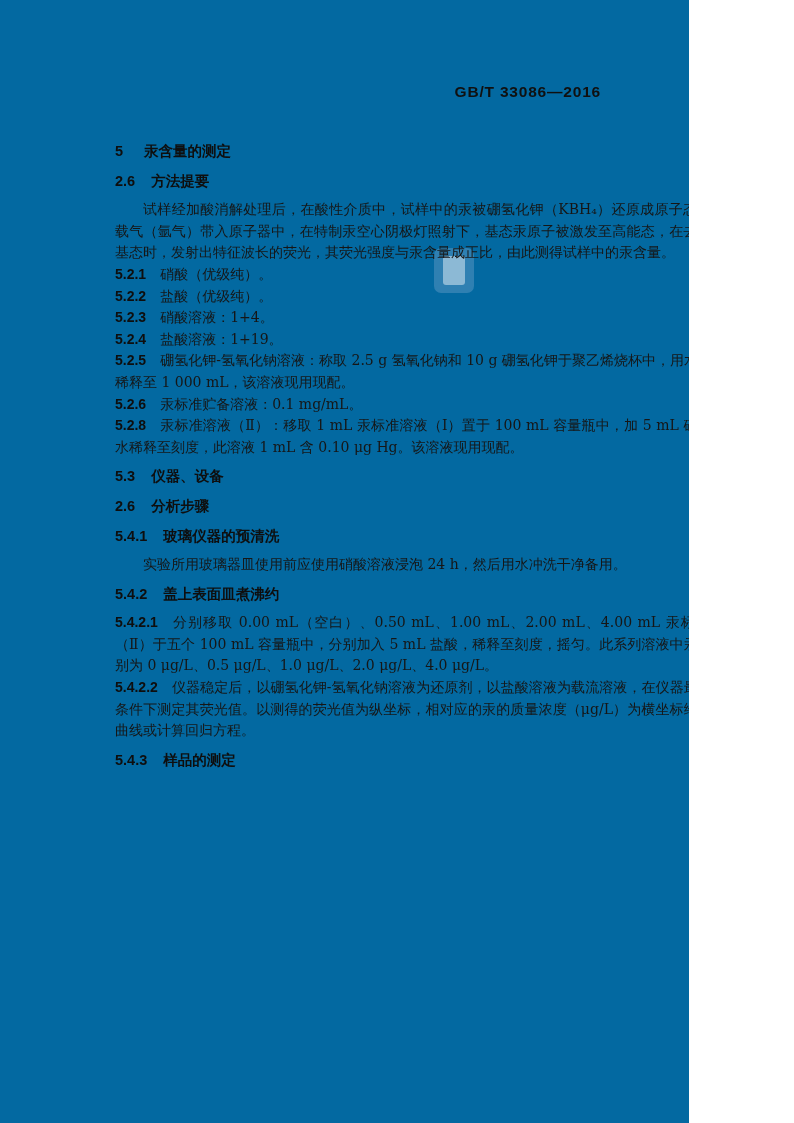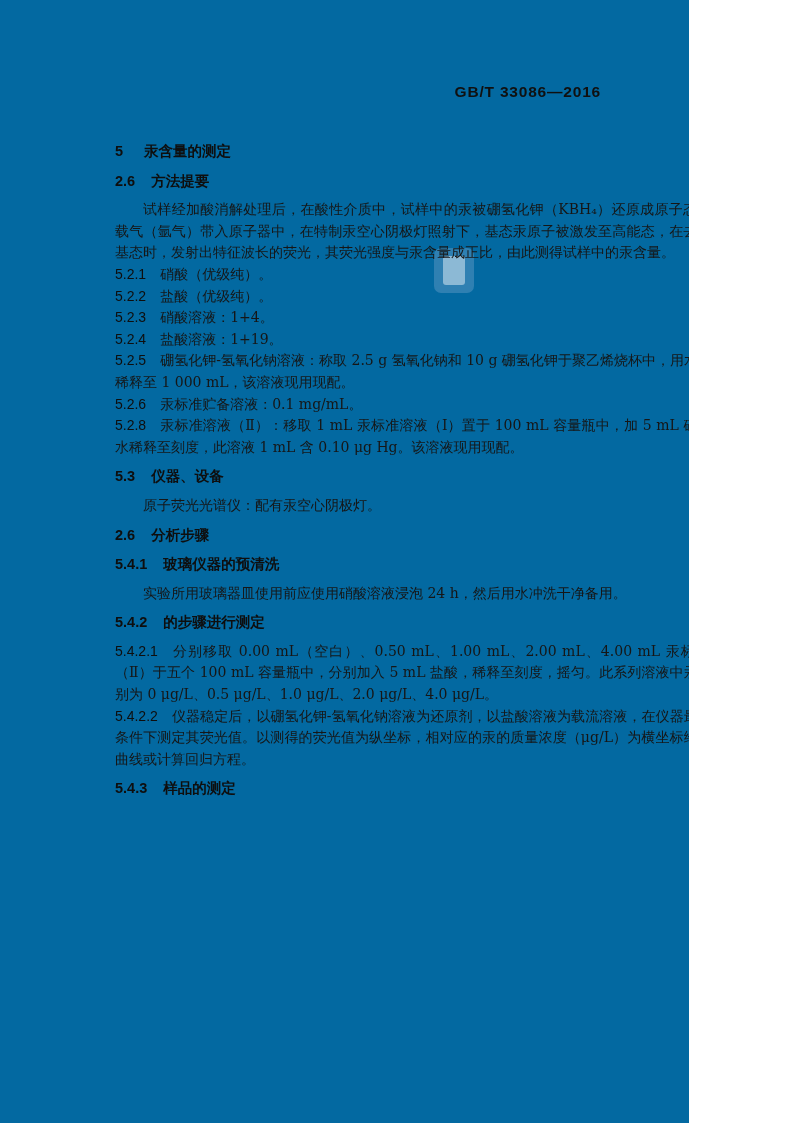--- a/index.html
+++ b/index.html
@@ -41,21 +41,21 @@
     color: #0e0e0e;
     margin: 8px 0 7px 0;
     text-align: left;
   }
   .sec-h .h-num { display: inline-block; margin-right: 16px; }
   .sec-h.lvl1 .h-num { margin-right: 21px; }
   .para { margin: 0; text-indent: 2em; }
   .clause { margin: 0; }
   .clause .c-num {
     font-family: "Liberation Sans", sans-serif;
-    font-weight: 400;
+    font-weight: 700;
     color: #0e0e0e;
     margin-right: 14px;
   }
   .watermark {
     position: absolute;
     left: 434px;
     top: 248px;
     width: 40px;
     height: 45px;
     border-radius: 7px;
@@ -98,29 +98,28 @@
 
     <p class="clause"><span class="c-num">5.2.5</span><span>硼氢化钾-氢氧化钠溶液：称取 2.5 g 氢氧化钠和 10 g 硼氢化钾于聚乙烯烧杯中，用水溶解并稀释至 1 000 mL，该溶液现用现配。</span></p>
 
     <p class="clause"><span class="c-num">5.2.6</span><span>汞标准贮备溶液：0.1 mg/mL。</span></p>
 
 
     <p class="clause"><span class="c-num">5.2.8</span><span>汞标准溶液（Ⅱ）：移取 1 mL 汞标准溶液（Ⅰ）置于 100 mL 容量瓶中，加 5 mL 硝酸，用水稀释至刻度，此溶液 1 mL 含 0.10 μg Hg。该溶液现用现配。</span></p>
 
     <p class="sec-h"><span class="h-num">5.3</span><span>仪器、设备</span></p>
 
-    <p class="para">原子荧光光谱仪：配有汞空心阴极灯。</p>
 
     <p class="sec-h"><span class="h-num">2.6</span><span>分析步骤</span></p>
 
     <p class="sec-h"><span class="h-num">5.4.1</span><span>玻璃仪器的预清洗</span></p>
 
     <p class="para">实验所用玻璃器皿使用前应使用硝酸溶液浸泡 24 h，然后用水冲洗干净备用。</p>
 
-    <p class="sec-h"><span class="h-num">5.4.2</span><span>的步骤进行测定</span></p>
+    <p class="sec-h"><span class="h-num">5.4.2</span><span>盖上表面皿煮沸约</span></p>
 
     <p class="clause"><span class="c-num">5.4.2.1</span><span>分别移取 0.00 mL（空白）、0.50 mL、1.00 mL、2.00 mL、4.00 mL 汞标准溶液（Ⅱ）于五个 100 mL 容量瓶中，分别加入 5 mL 盐酸，稀释至刻度，摇匀。此系列溶液中汞含量分别为 0 μg/L、0.5 μg/L、1.0 μg/L、2.0 μg/L、4.0 μg/L。</span></p>
 
     <p class="clause"><span class="c-num">5.4.2.2</span><span>仪器稳定后，以硼氢化钾-氢氧化钠溶液为还原剂，以盐酸溶液为载流溶液，在仪器最佳工作条件下测定其荧光值。以测得的荧光值为纵坐标，相对应的汞的质量浓度（μg/L）为横坐标绘制校准曲线或计算回归方程。</span></p>
 
     <p class="sec-h"><span class="h-num">5.4.3</span><span>样品的测定</span></p>
 
 
   </div>
 </div>

